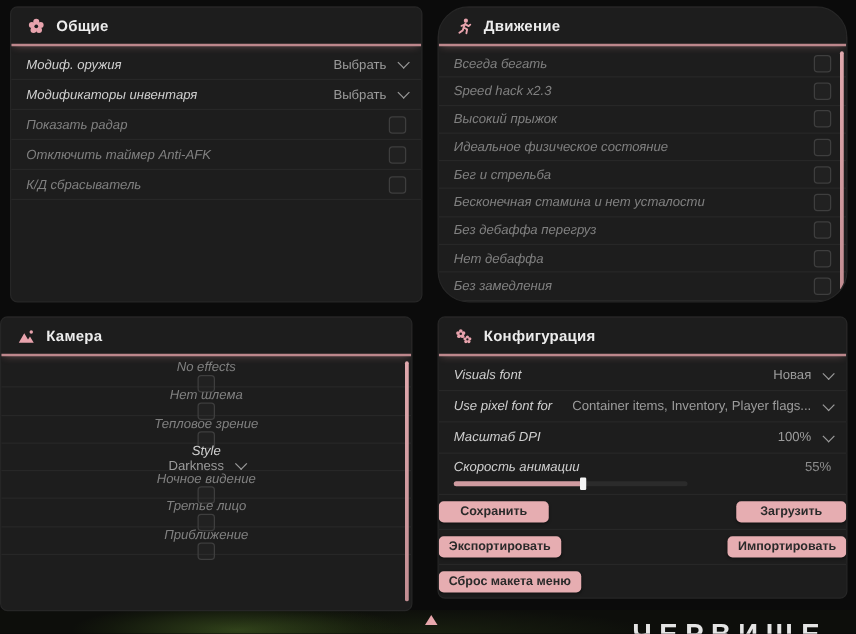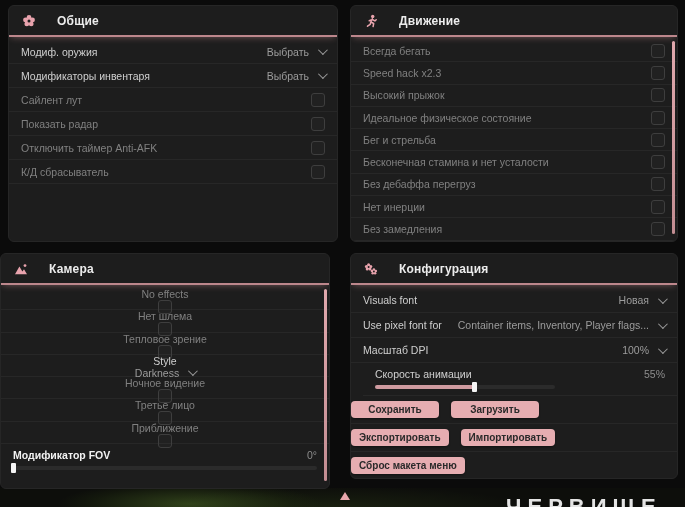--- a/index.html
+++ b/index.html
@@ -15,62 +15,62 @@
   .watermark{position:absolute;left:506px;top:6px;font-size:22px;font-weight:700;
     letter-spacing:6px;color:#e4e4e4;white-space:nowrap;}
   .cursor-tri{position:absolute;left:340px;top:4px;width:0;height:0;
     border-left:5px solid transparent;border-right:5px solid transparent;
     border-bottom:8px solid #e8a7ac;}
 
   
   .panel{position:absolute;background:#1d1d1d;border:1px solid #262626;border-radius:6px;
     box-sizing:border-box;overflow:hidden;}
   #panel-general {left:8px;  top:5px;  width:330px;height:237px;}
-  #panel-movement{left:350px;top:5px;  width:328px;height:237px;}
+  #panel-movement{left:350px;top:5px;  width:328px;height:237px;border-radius:25px;}
   #panel-camera  {left:0;  top:253px;width:330px;height:236px;}
   #panel-config  {left:350px;top:253px;width:328px;height:226px;}
 
-  .panel-header{display:flex;align-items:center;gap:21px;height:29px;padding:0 13px;
+  .panel-header{display:flex;align-items:center;gap:9px;height:29px;padding:0 13px;
     border-bottom:2px solid #bd878c;box-shadow:0 2px 7px -2px rgba(225,160,165,.45);}
   .panel-title{font-size:12px;font-weight:700;color:#ececec;letter-spacing:.2px;}
   .hicon{width:14px;height:14px;flex:0 0 auto;}
   .hicon svg{width:14px;height:14px;display:block;}
 
   .rows{padding:3px 0 0 0;}
   .row{display:flex;align-items:center;justify-content:space-between;
     padding:0 12px;border-bottom:1px solid #272727;box-sizing:border-box;}
   #panel-general .row{height:24px;}
   #panel-movement .row{height:22.3px;}
   #panel-camera .row{height:22.3px;flex-direction:column;}
   #panel-config .row{height:25px;}
-  .lbl{font-size:10.5px;color:#808080;}
+  .lbl{font-size:10.5px;color:#808080;font-style:italic;}
   .lbl.ctl{color:#cfcfcf;}
   .row.bright .lbl{color:#f2f2f2;font-weight:700;}
 
   .cb{width:12px;height:12px;border:1px solid #3e3e3e;border-radius:3px;
     background:rgba(255,255,255,.02);flex:0 0 auto;}
   .dd{display:flex;align-items:center;gap:9px;cursor:pointer;text-align:right;}
   .ddv{font-size:10.5px;color:#9c9c9c;max-width:210px;white-space:nowrap;
     overflow:hidden;text-overflow:ellipsis;}
   .chev{width:6px;height:6px;border-right:1.6px solid #9a9a9a;border-bottom:1.6px solid #9a9a9a;
     transform:rotate(45deg) translateY(-2px);flex:0 0 auto;}
 
   .slider-row{display:block;padding-top:2px;}
   #panel-camera .slider-row{height:32px;border-bottom:none;}
-  #panel-config .slider-row{height:33px;margin-left:12px;}
+  #panel-config .slider-row{height:33px;}
   .slider-row .line{display:flex;align-items:center;justify-content:space-between;height:17px;}
   .val{font-size:10.5px;color:#8d8d8d;}
   .track{position:relative;height:4px;background:#2b2b2b;border-radius:2px;margin-top:3px;}
   .fill{height:100%;background:#cf9ba0;border-radius:2px;}
   .handle{position:absolute;top:-3px;width:5px;height:10px;background:#f4f4f4;border-radius:1px;}
 
   .scrollbar{position:absolute;right:2px;top:35px;bottom:7px;width:3px;
     background:linear-gradient(#e0a8ad,#c28d92);border-radius:2px;}
 
-  .btn-row{display:flex;align-items:center;justify-content:flex-start;gap:12px;height:27px;
+  .btn-row{display:flex;align-items:center;justify-content:space-between;gap:12px;height:27px;
     border-bottom:1px solid #272727;}
   .pink-btn{background:#e6adb1;color:#2a2a2a;border:none;border-radius:4px;
     font-family:inherit;font-size:10px;font-weight:700;min-width:88px;padding:3px 8px;
     cursor:pointer;box-shadow:0 1px 2px rgba(0,0,0,.4);}
 </style>
 </head>
 <body>
 
 <div class="stage">
 
@@ -105,24 +105,20 @@
           </span>
         </div>
         <div class="row dropdown-row">
           <span class="lbl ctl">Модификаторы инвентаря</span>
           <span class="dd">
             <span class="ddv">Выбрать</span>
             <span class="chev"></span>
           </span>
         </div>
         <div class="row checkbox-row">
-          <span class="lbl">Сайлент лут</span>
-          <span class="cb"></span>
-        </div>
-        <div class="row checkbox-row">
           <span class="lbl">Показать радар</span>
           <span class="cb"></span>
         </div>
         <div class="row checkbox-row">
           <span class="lbl">Отключить таймер Anti-AFK</span>
           <span class="cb"></span>
         </div>
         <div class="row checkbox-row">
           <span class="lbl">К/Д сбрасыватель</span>
           <span class="cb"></span>
@@ -163,21 +159,21 @@
         </div>
         <div class="row checkbox-row">
           <span class="lbl">Бесконечная стамина и нет усталости</span>
           <span class="cb"></span>
         </div>
         <div class="row checkbox-row">
           <span class="lbl">Без дебаффа перегруз</span>
           <span class="cb"></span>
         </div>
         <div class="row checkbox-row">
-          <span class="lbl">Нет инерции</span>
+          <span class="lbl">Нет дебаффа</span>
           <span class="cb"></span>
         </div>
         <div class="row checkbox-row">
           <span class="lbl">Без замедления</span>
           <span class="cb"></span>
         </div>
       </div>
     <div class="scrollbar"></div>
   </section>
 
@@ -215,30 +211,20 @@
           <span class="lbl">Ночное видение</span>
           <span class="cb"></span>
         </div>
         <div class="row checkbox-row">
           <span class="lbl">Третье лицо</span>
           <span class="cb"></span>
         </div>
         <div class="row checkbox-row">
           <span class="lbl">Приближение</span>
           <span class="cb"></span>
-        </div>
-        <div class="row slider-row bright">
-          <div class="line">
-            <span class="lbl ctl">Модификатор FOV</span>
-            <span class="val">0°</span>
-          </div>
-          <div class="track" style="width:100%">
-            <div class="fill" style="width: 0%;"></div>
-            <div class="handle" style="left: calc(0% - 2px);"></div>
-          </div>
         </div>
       </div>
     <div class="scrollbar"></div>
   </section>
 
   <section class="panel" id="panel-config">
     <header class="panel-header">
       <span class="hicon">
         <svg viewBox="0 0 14 14">
           <g fill="#e8a3ad">

